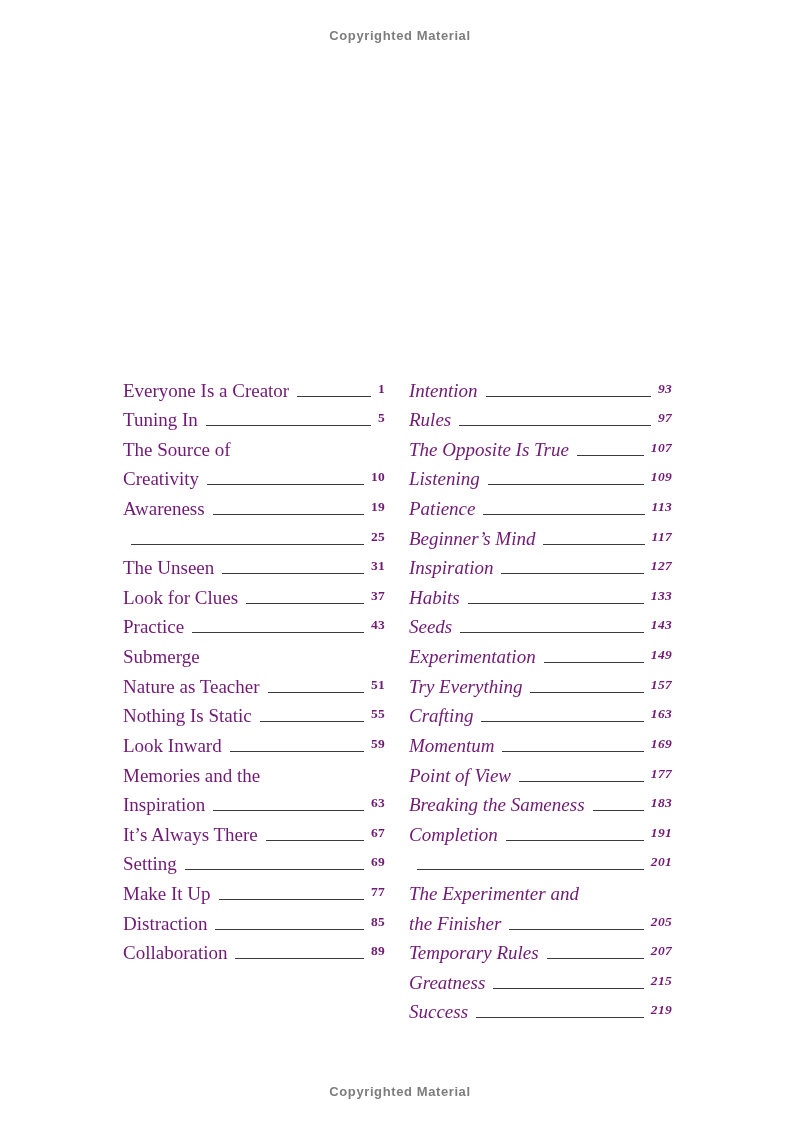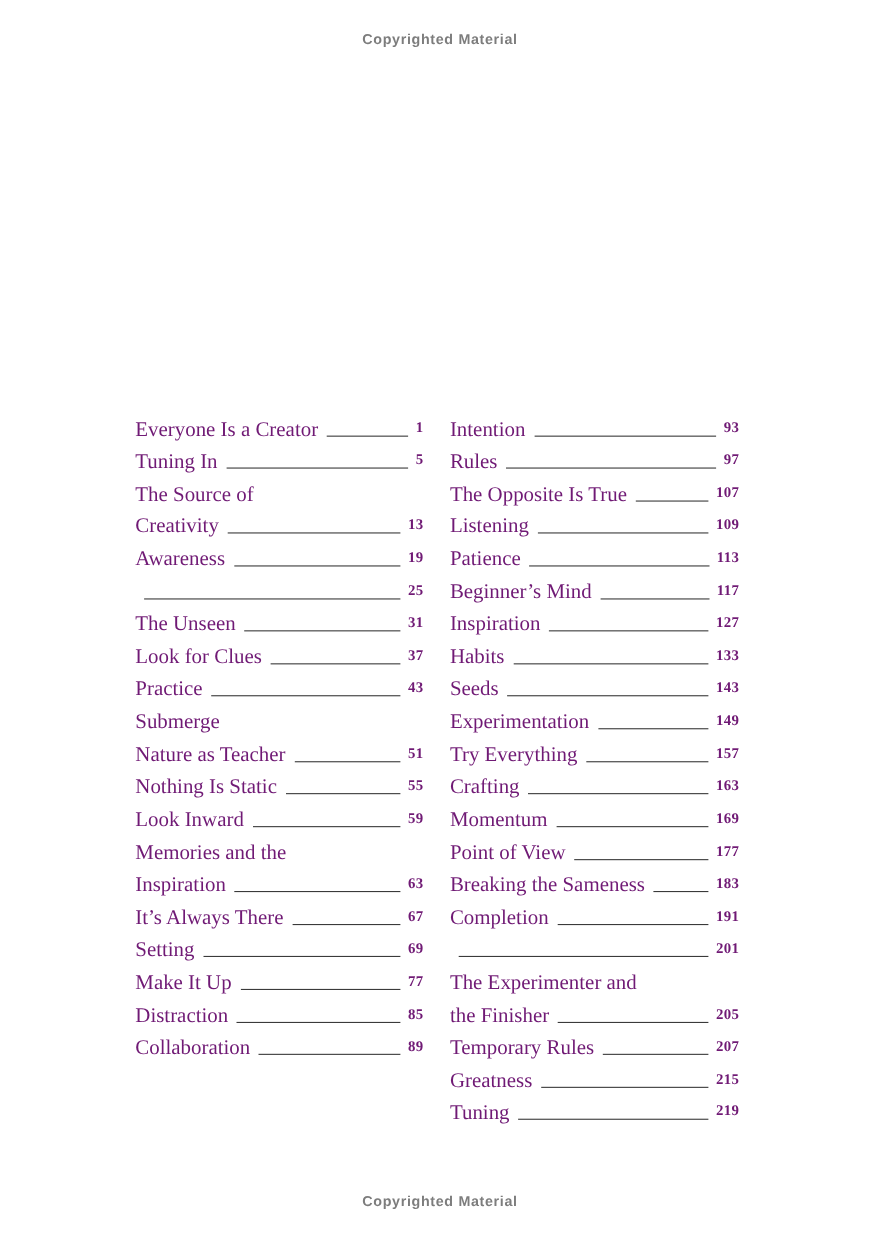--- a/index.html
+++ b/index.html
@@ -26,21 +26,21 @@
   .copyright.bottom { top: 1084px; }
 
   .toc {
     position: absolute;
     left: 123px;
     top: 372px;
     width: 552px;
     display: flex;
   }
   .toc-col { width: 262px; }
-  .toc-col.right { width: 263px; margin-left: 24px; }
+  .toc-col.right { width: 263px; margin-left: 24px; font-style: italic; }
 
   .toc-row {
     height: 29.62px;
     display: flex;
     align-items: flex-end;
     color: #701a75;
   }
   .toc-title {
     font-size: 19px;
     line-height: 23px;
@@ -79,21 +79,21 @@
     <span class="toc-leader"></span>
     <span class="toc-page">5</span>
   </div>
         <div class="toc-row no-page">
     <span class="toc-title">The Source of</span>
 
   </div>
         <div class="toc-row">
     <span class="toc-title">Creativity</span>
     <span class="toc-leader"></span>
-    <span class="toc-page">13</span>
+    <span class="toc-page">10</span>
   </div>
         <div class="toc-row">
     <span class="toc-title">Awareness</span>
     <span class="toc-leader"></span>
     <span class="toc-page">19</span>
   </div>
         <div class="toc-row">
     <span class="toc-leader"></span>
     <span class="toc-page">25</span>
   </div>
@@ -264,21 +264,21 @@
     <span class="toc-title">Temporary Rules</span>
     <span class="toc-leader"></span>
     <span class="toc-page">207</span>
   </div>
         <div class="toc-row">
     <span class="toc-title">Greatness</span>
     <span class="toc-leader"></span>
     <span class="toc-page">215</span>
   </div>
         <div class="toc-row">
-    <span class="toc-title">Tuning</span>
+    <span class="toc-title">Success</span>
     <span class="toc-leader"></span>
     <span class="toc-page">219</span>
   </div>
       </div>
   </div>
 
   <div class="copyright bottom">Copyrighted Material</div>
 
 </div>
 

